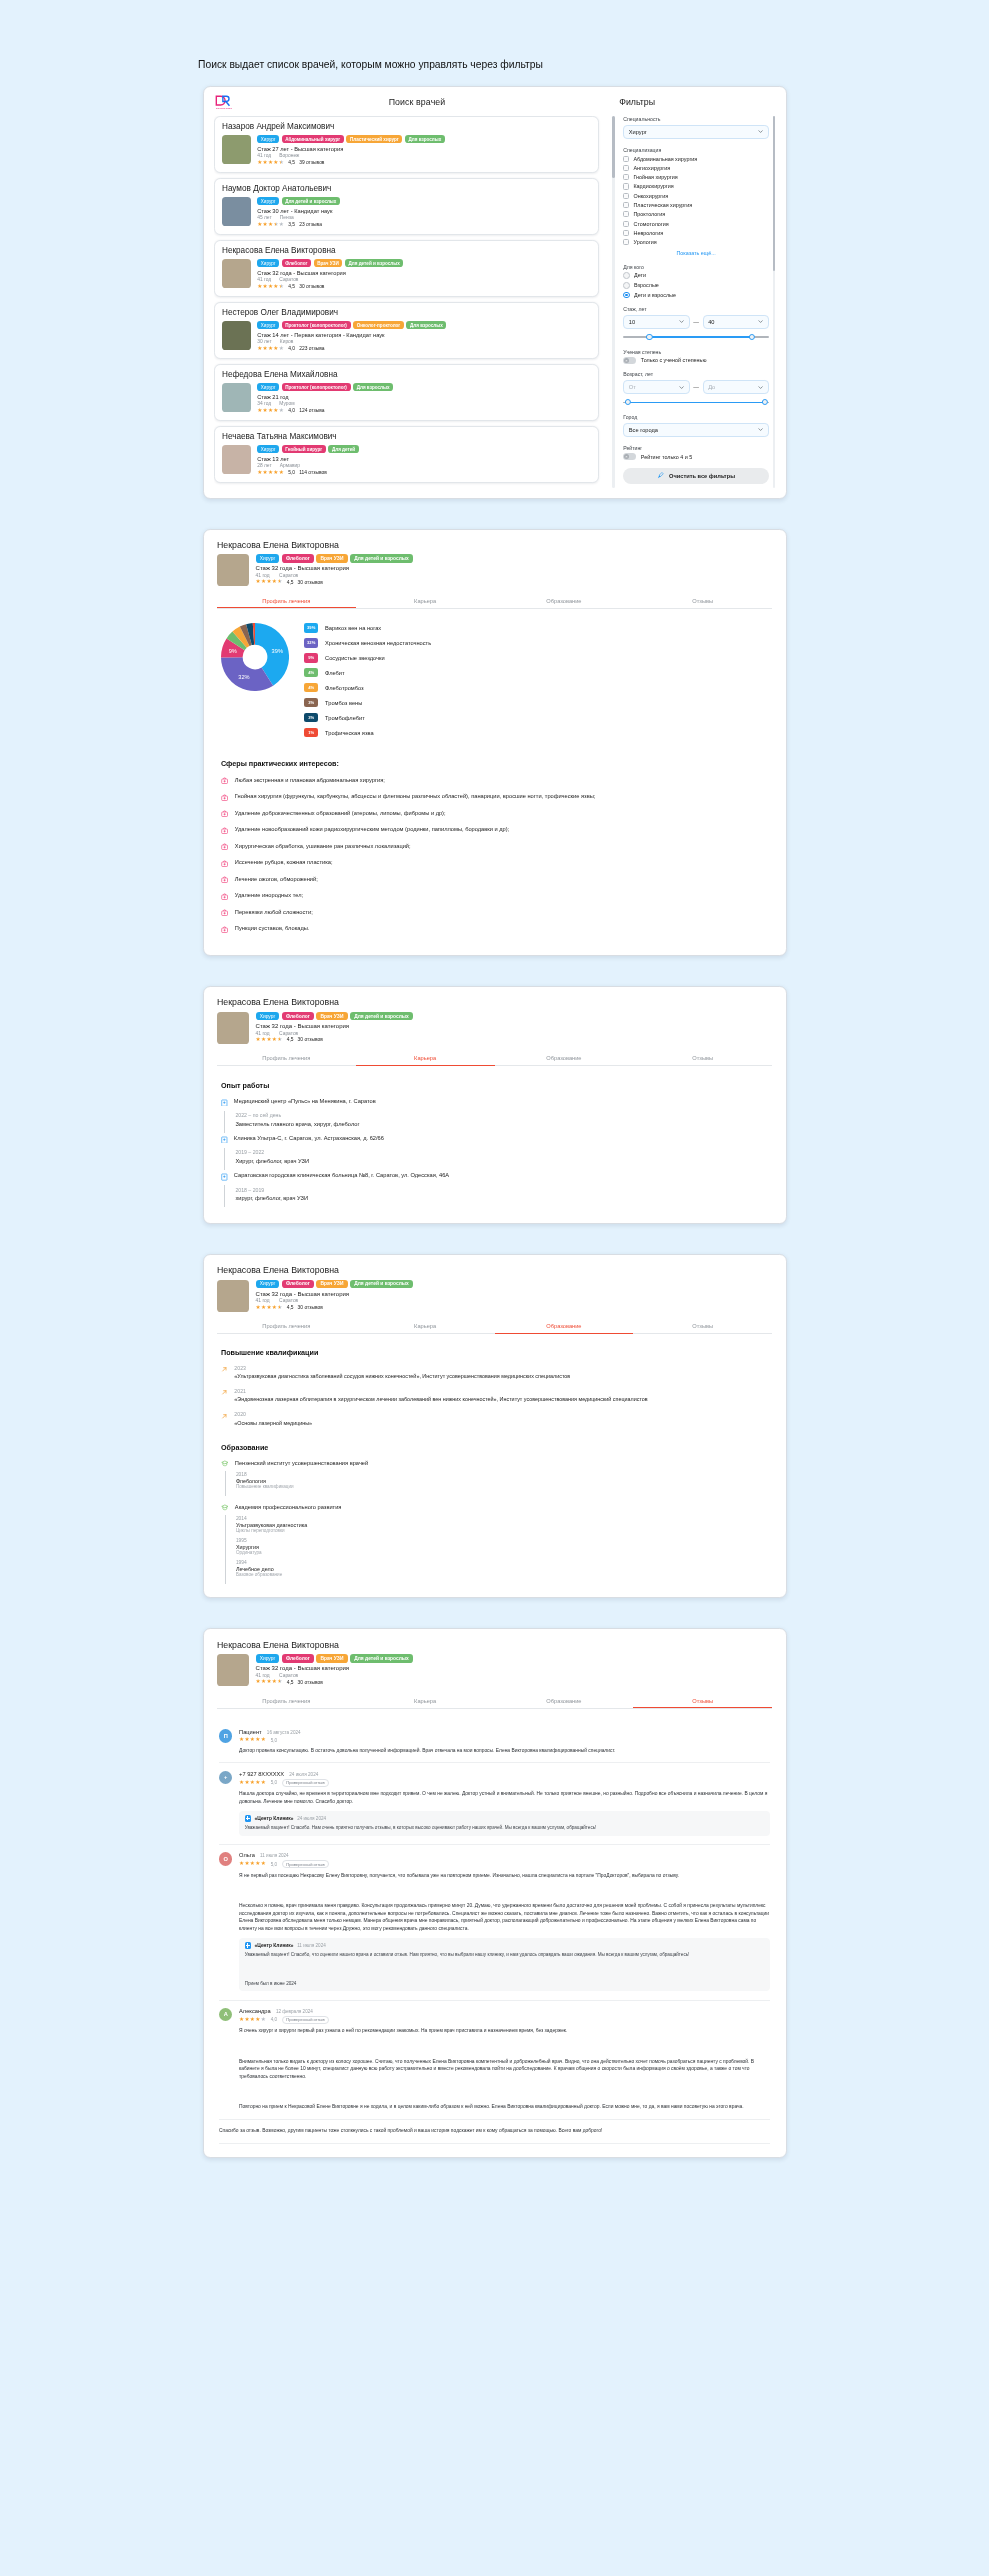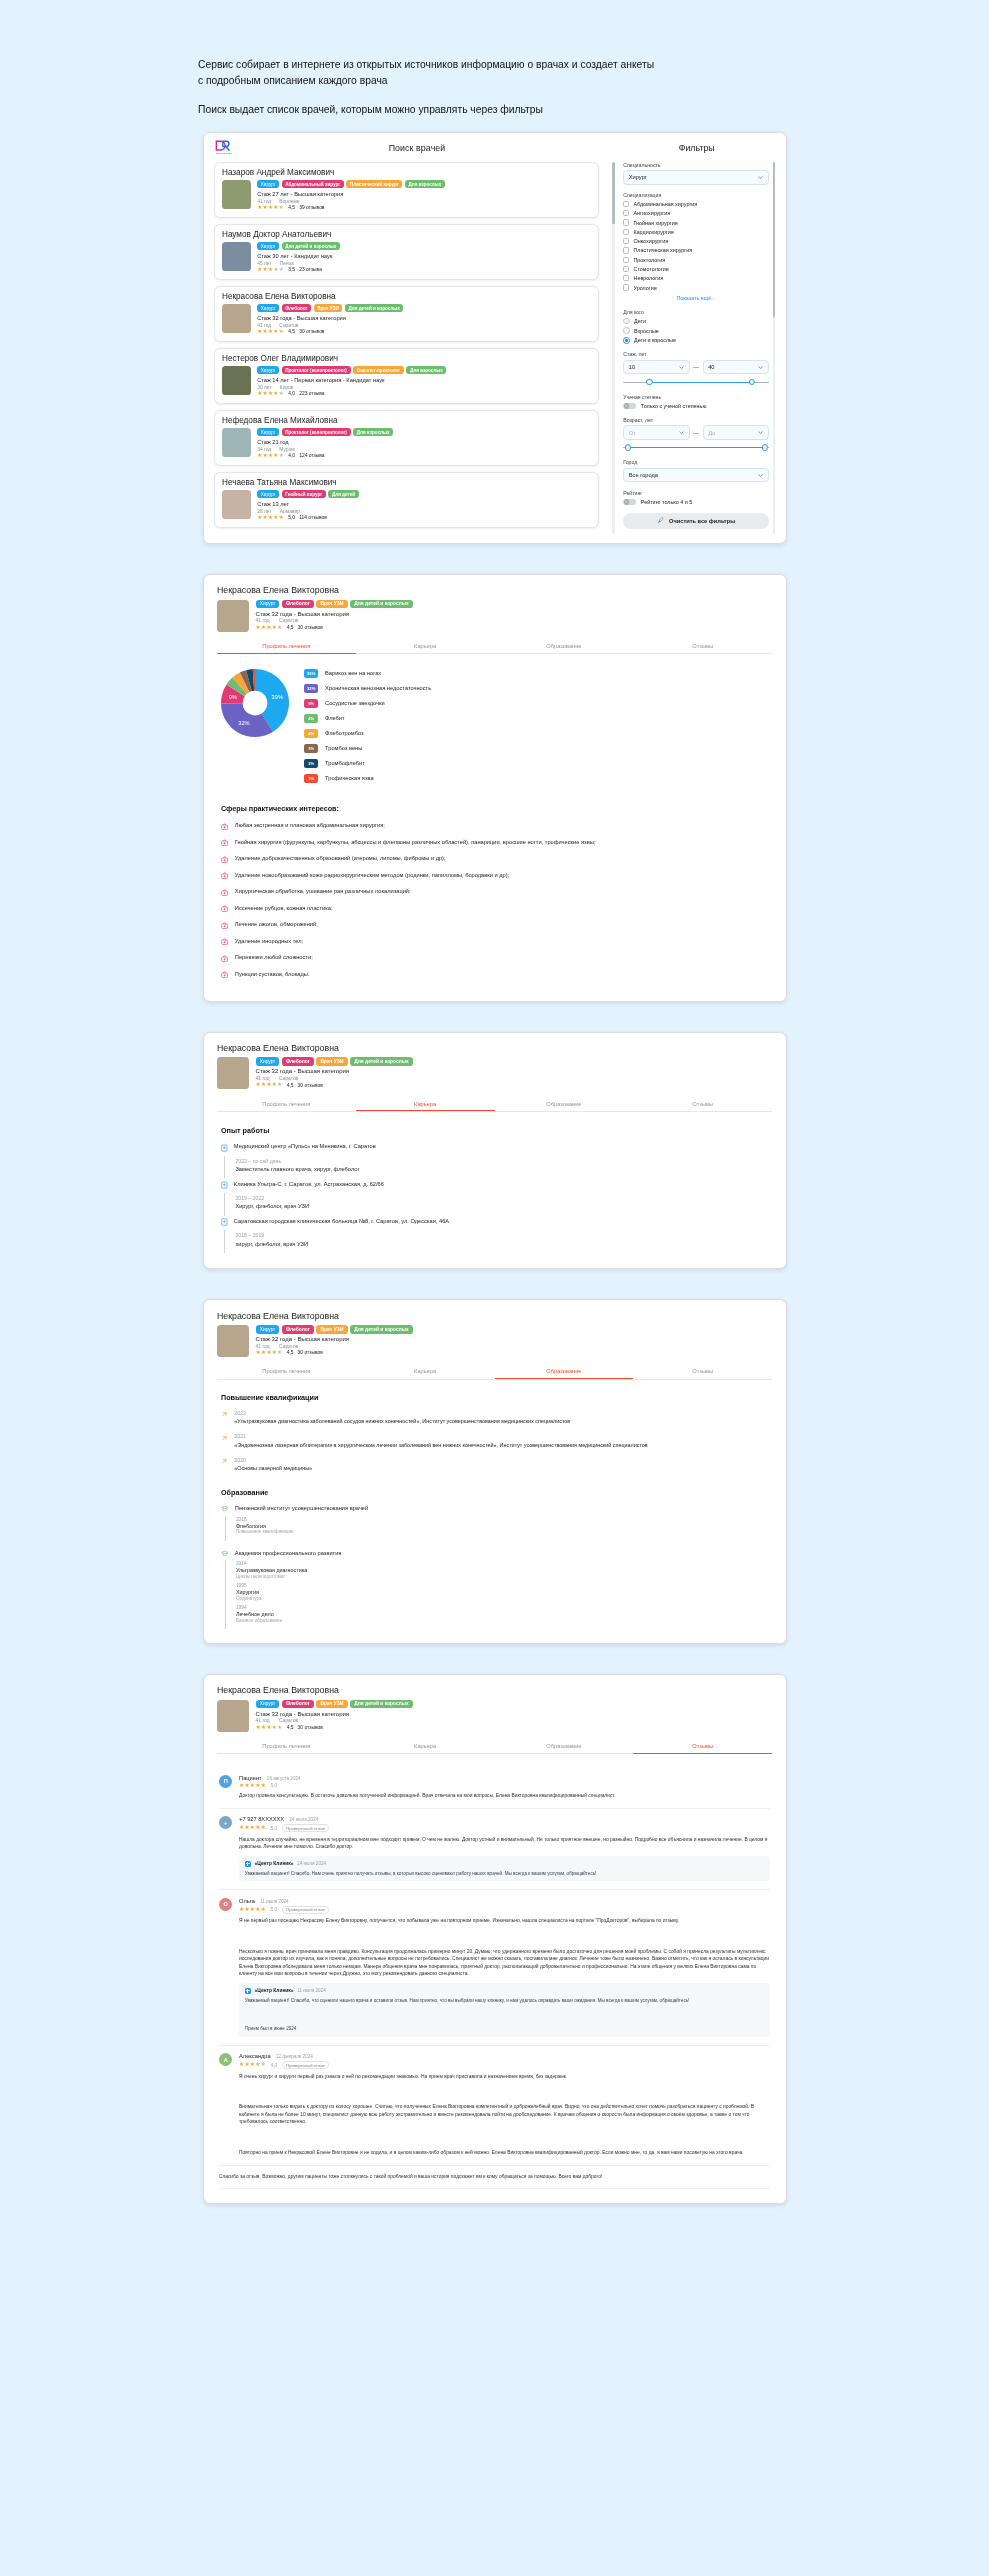--- a/index.html
+++ b/index.html
@@ -39,21 +39,21 @@
     padding: 7.2px 11.3px 6.2px 11.3px;
   }
   .logo { width: 17.5px; height: 15.5px; position: relative; flex: none; }
   .logo svg { display: block; }
   .sp-title {
     flex: 1; text-align: center;
     font-size: 8.8px; color: #222; letter-spacing: 0.1px;
     margin-left: -17.5px;
   }
   .sp-filter-title {
-    width: 155px; text-align: center;
+    width: 155px; 
     font-size: 8.8px; color: #222;
   }
   .sp-body { display: flex; padding: 0 10.3px 9.3px 10.3px; gap: 8.2px; }
   .sp-list {
     flex: 1;
     max-height: 421px;
     overflow: hidden;
     position: relative;
     padding-right: 16px;
   }
@@ -292,21 +292,20 @@
   }
   .reply-name { font-size: 4.9px; color: #1b1b1b; font-weight: 700; }
   .reply-text { font-size: 4.6px; color: #3a3f45; line-height: 1.55; }
 </style>
 </head>
 <body>
 
 <div class="page">
 
   <div class="intro">
-    <p>Сервис собирает в интернете из открытых источников информацию о врачах и создает анкеты с подробным описанием каждого врача</p>
     <p>Поиск выдает список врачей, которым можно управлять через фильтры</p>
   </div>
 
   <div class="panel search-panel">
     <div class="sp-head">
       <div class="logo">
         <svg viewBox="0 0 40 34" width="17.5" height="15.5">
           <path d="M3 2 h10 a10 10 0 0 1 0 20 H3 z" fill="none" stroke="#e8237a" stroke-width="3.2"></path>
           <path d="M18 2 h8 a6 6 0 0 1 0 12 h-8 z" fill="none" stroke="#1a6ef0" stroke-width="3.2"></path>
           <path d="M24 13 L33 24" stroke="#1a6ef0" stroke-width="3.2" fill="none"></path>

